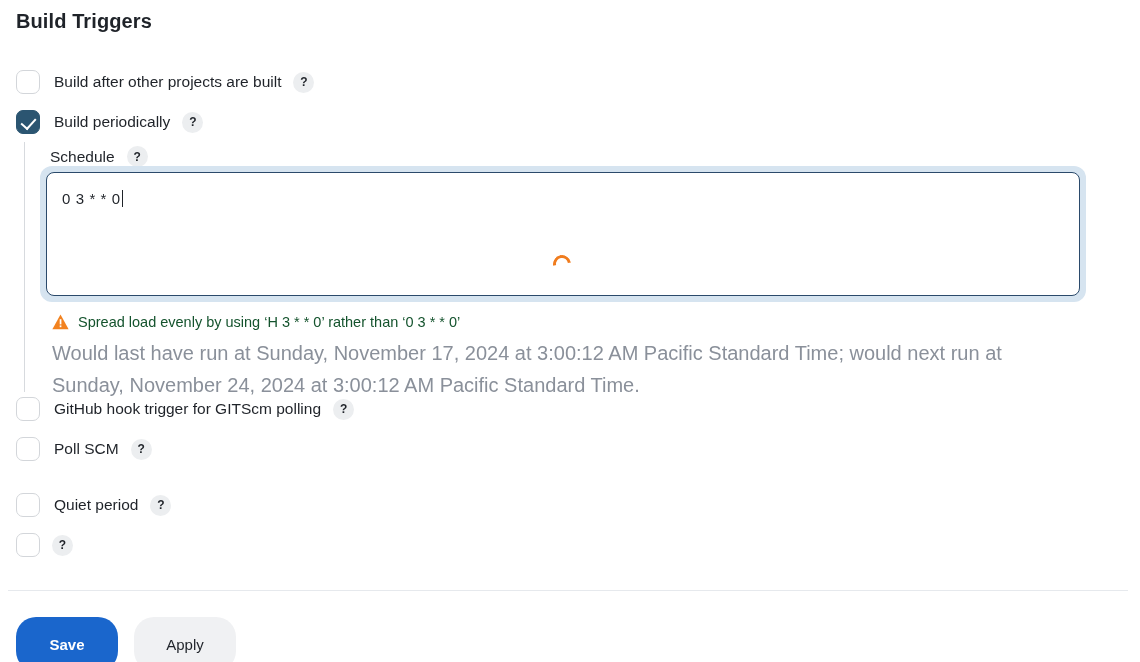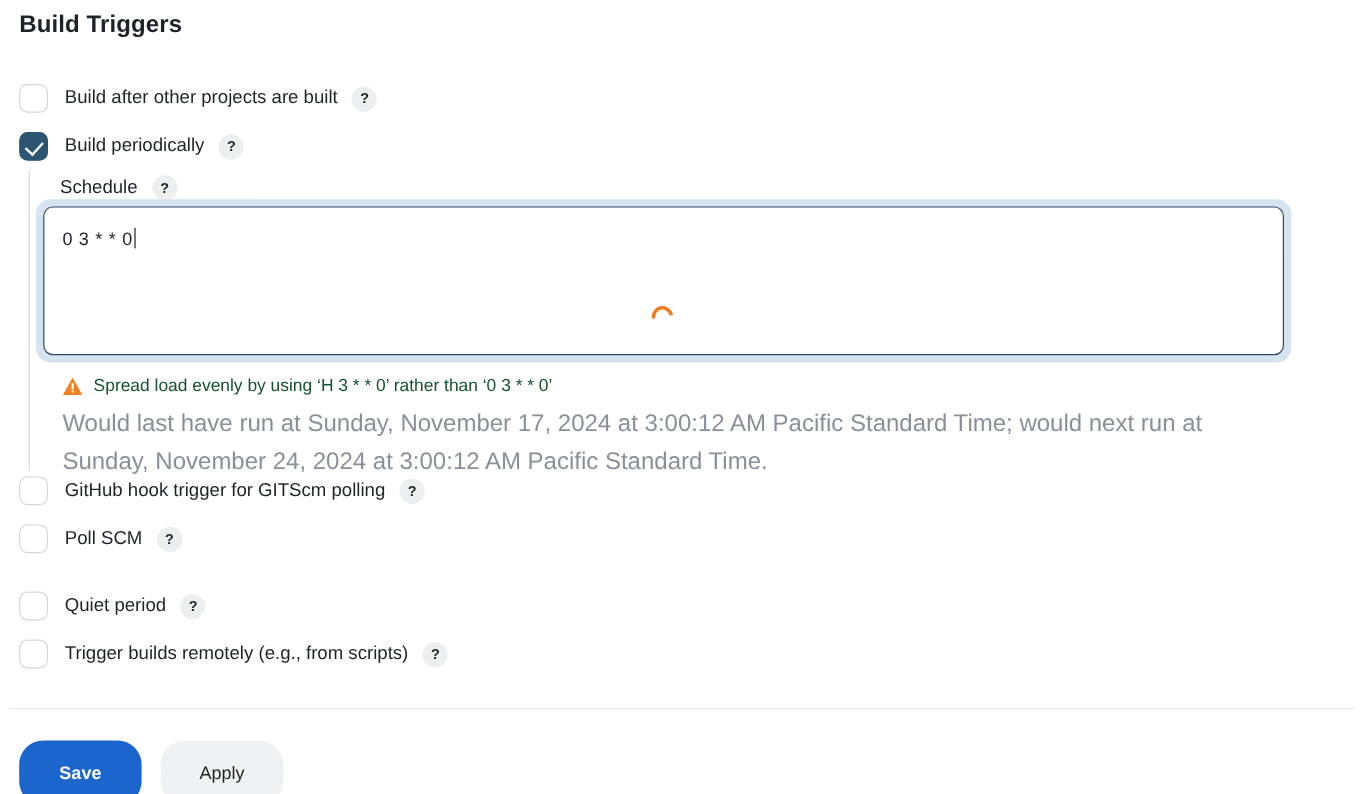--- a/index.html
+++ b/index.html
@@ -55,21 +55,21 @@
   }
   .sched-label {
     position: absolute; left: 50px; top: 146px;
     display: flex; align-items: center;
     font-size: 15.5px; color: #1f2329;
   }
   .sched-label .help { margin-left: 12px; }
 
   
   .ta-wrap {
-    position: absolute; left: 30px; top: 166px;
+    position: absolute; left: 40px; top: 166px;
     width: 1046px; height: 136px;
     border-radius: 12px;
     background: #d6e4f0;
     padding: 6px;
   }
   .ta {
     width: 100%; height: 100%;
     border: 1.6px solid #2b4a6b;
     border-radius: 8px;
     background: #ffffff;
@@ -192,21 +192,20 @@
   </div>
 
   <div class="cb-row" style="left:16px; top:493px;">
     <span class="cb"></span>
     <span class="cb-label">Quiet period</span>
     <span class="help">?</span>
   </div>
 
   <div class="cb-row" style="left:16px; top:533px;">
     <span class="cb"></span>
-    <span class="cb-label">Trigger builds remotely (e.g., from scripts)</span>
     <span class="help">?</span>
   </div>
 
   <div class="footer-divider"></div>
   <div class="footer">
     <button class="btn btn-save">Save</button>
     <button class="btn btn-apply">Apply</button>
   </div>
 
 </div>

